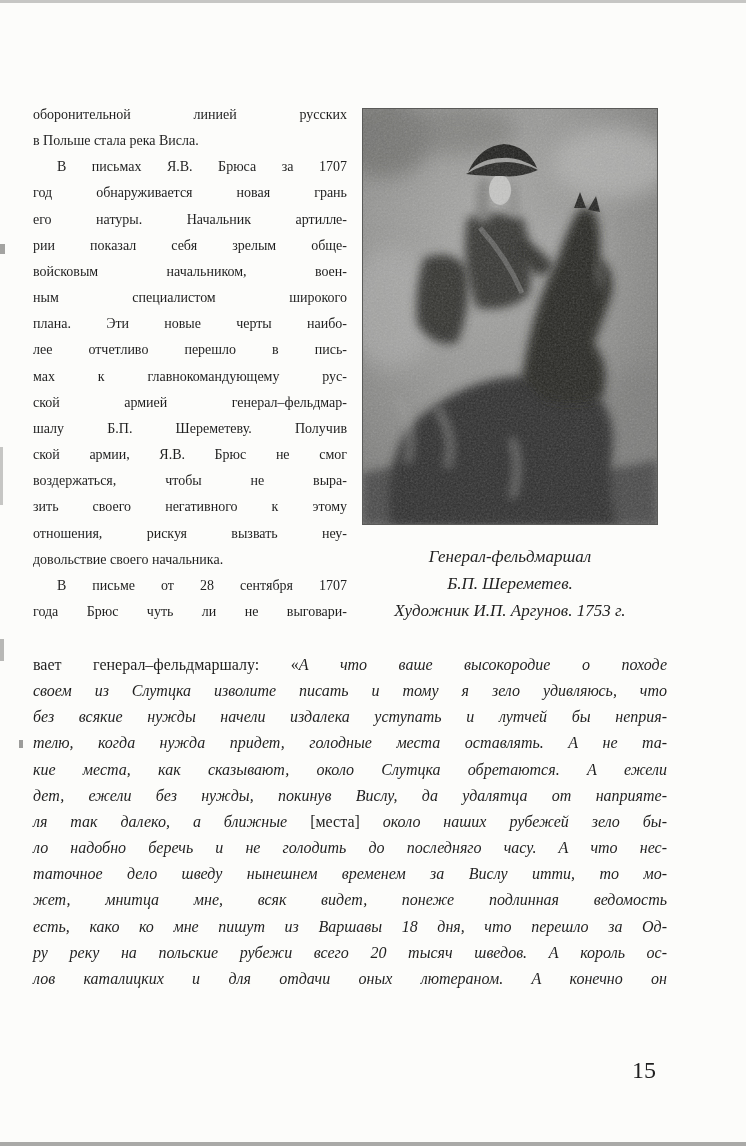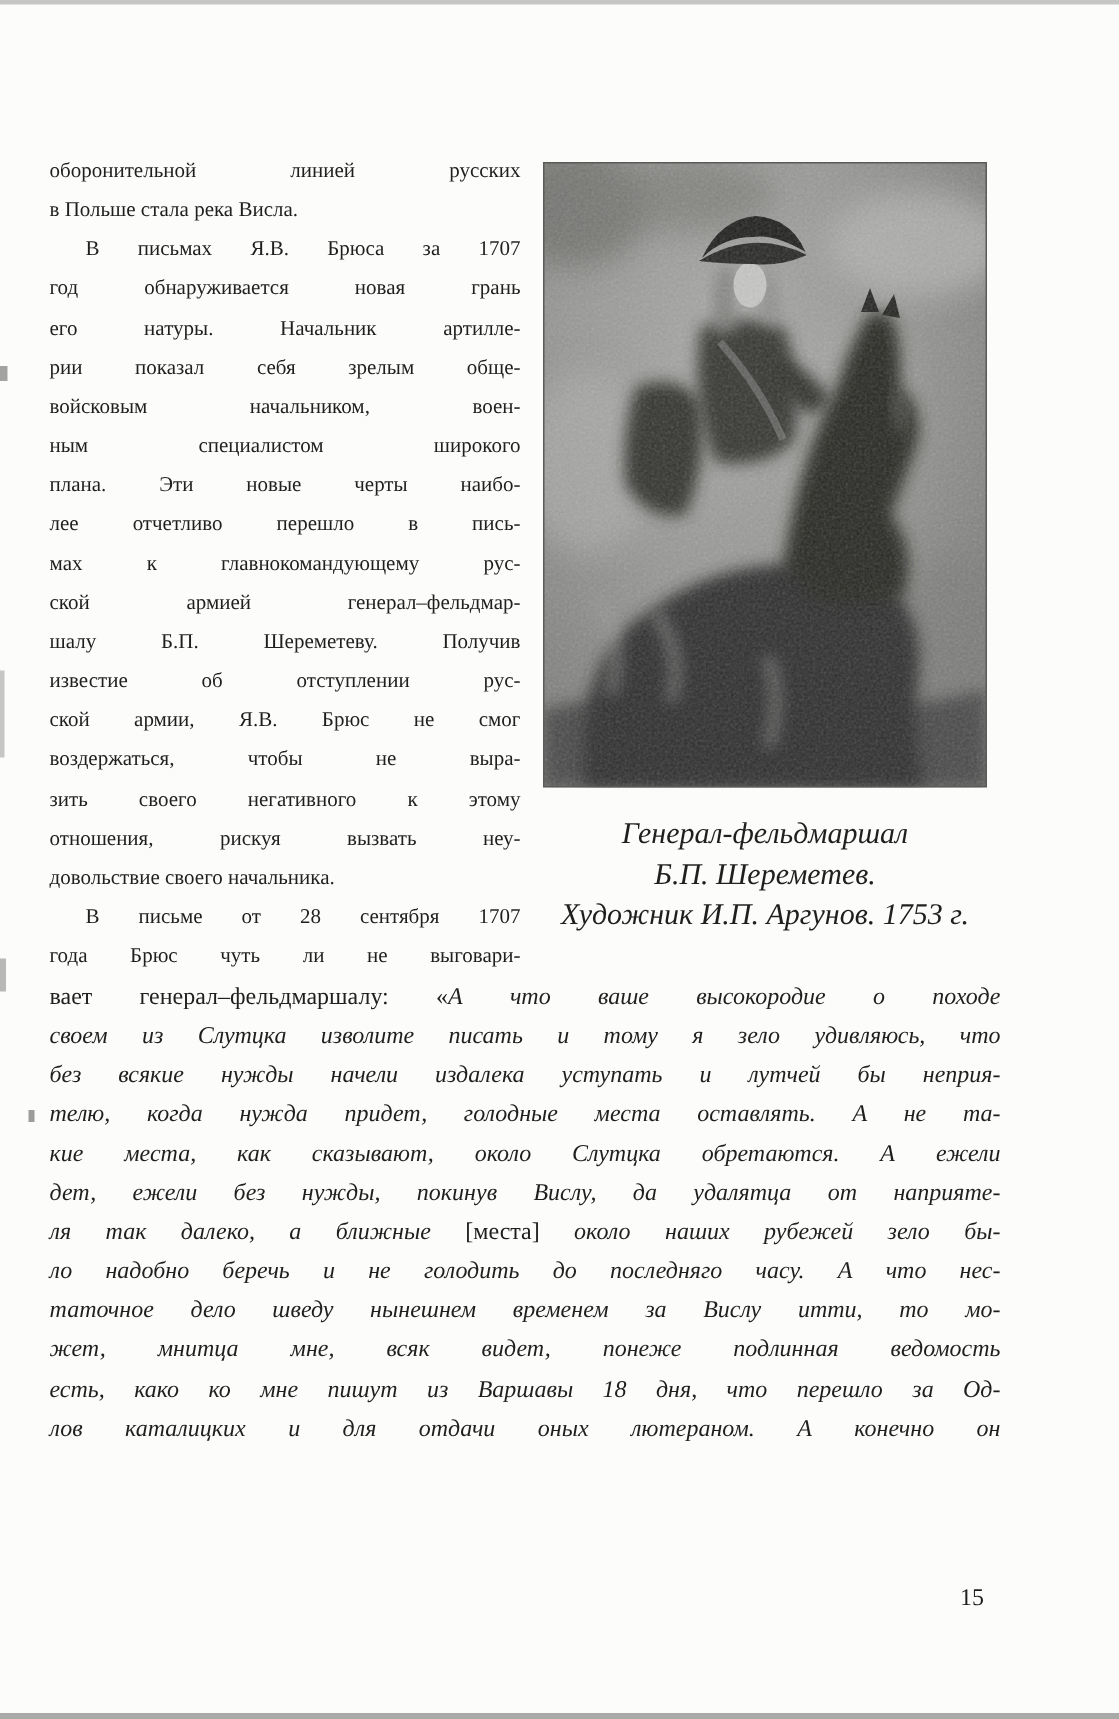--- a/index.html
+++ b/index.html
@@ -22,21 +22,21 @@
     left: 33px; top: 102px; width: 314px;
     font-size: 14px; line-height: 26.15px;
   }
   .quote {
     left: 33px; top: 652px; width: 634px;
     font-size: 16px; line-height: 26.15px;
     font-style: italic;
   }
   .caption {
     left: 352px; top: 543px; width: 316px;
-    font-size: 20px; line-height: 27px;
+    font-size: 17px; line-height: 27px;
     font-style: italic;
   }
   .line {
     text-align: justify;
     text-align-last: justify;
     text-justify: inter-word;
     white-space: normal;
   }
   .line.nj { text-align-last: left; }
   .line.ind { text-indent: 24px; }
@@ -44,21 +44,21 @@
   .rm { font-style: normal; }
   
   .portrait {
     position: absolute; left: 362px; top: 108px;
     width: 296px; height: 417px; margin: 0;
   }
   .portrait svg { display: block; }
   
   .folio {
     position: absolute; left: 560px; top: 1057px; width: 96px;
-    font-size: 16px; text-align: right;
+    font-size: 24px; text-align: right;
   }
   
   .edge { position: absolute; left: 0; width: 746px; }
   .edge.top { top: 0; height: 3px; background: #c6c6c4; }
   .edge.bottom { bottom: 0; height: 4px; background: #a9a9a7; }
   .speck { position: absolute; background: #b5b5b3; }
   .speck.s1 { left: 0; top: 244px; width: 5px; height: 10px; background: #a3a3a1; }
   .speck.s2 { left: 0; top: 447px; width: 3px; height: 58px; background: #c6c6c4; }
   .speck.s3 { left: 0; top: 639px; width: 4px; height: 22px; background: #b8b8b6; }
   .speck.s4 { left: 19px; top: 740px; width: 4px; height: 8px; background: #9c9c9a; }
@@ -77,21 +77,20 @@
       <div class="line"><span>год обнаруживается новая грань</span></div>
       <div class="line"><span>его натуры. Начальник артилле-</span></div>
       <div class="line"><span>рии показал себя зрелым обще-</span></div>
       <div class="line"><span>войсковым начальником, воен-</span></div>
       <div class="line"><span>ным специалистом широкого</span></div>
       <div class="line"><span>плана. Эти новые черты наибо-</span></div>
       <div class="line"><span>лее отчетливо перешло в пись-</span></div>
       <div class="line"><span>мах к главнокомандующему рус-</span></div>
       <div class="line"><span>ской армией генерал–фельдмар-</span></div>
       <div class="line"><span>шалу Б.П. Шереметеву. Получив</span></div>
-      <div class="line"><span>известие об отступлении рус-</span></div>
       <div class="line"><span>ской армии, Я.В. Брюс не смог</span></div>
       <div class="line"><span>воздержаться, чтобы не выра-</span></div>
       <div class="line"><span>зить своего негативного к этому</span></div>
       <div class="line"><span>отношения, рискуя вызвать неу-</span></div>
       <div class="line nj"><span>довольствие своего начальника.</span></div>
       <div class="line ind"><span>В письме от 28 сентября 1707</span></div>
       <div class="line"><span>года Брюс чуть ли не выговари-</span></div>
     </div>
 
   <figure class="portrait">
@@ -171,20 +170,21 @@
       <div class="line"><span>своем из Слутцка изволите писать и тому я зело удивляюсь, что</span></div>
       <div class="line"><span>без всякие нужды начели издалека уступать и лутчей бы неприя-</span></div>
       <div class="line"><span>телю, когда нужда придет, голодные места оставлять. А не та-</span></div>
       <div class="line"><span>кие места, как сказывают, около Слутцка обретаются. А ежели</span></div>
       <div class="line"><span>дет, ежели без нужды, покинув Вислу, да удалятца от наприяте-</span></div>
       <div class="line"><span>ля так далеко, а ближные </span><span class="rm">[места]</span><span> около наших рубежей зело бы-</span></div>
       <div class="line"><span>ло надобно беречь и не голодить до последняго часу. А что нес-</span></div>
       <div class="line"><span>таточное дело шведу нынешнем временем за Вислу итти, то мо-</span></div>
       <div class="line"><span>жет, мнитца мне, всяк видет, понеже подлинная ведомость</span></div>
       <div class="line"><span>есть, како ко мне пишут из Варшавы 18 дня, что перешло за Од-</span></div>
+      <div class="line"><span>ру реку на польские рубежи всего 20 тысяч шведов. А король ос-</span></div>
       <div class="line"><span>лов каталицких и для отдачи оных лютераном. А конечно он</span></div>
     </div>
 
   <div class="folio">15</div>
 
   <div class="speck s1"></div>
   <div class="speck s2"></div>
   <div class="speck s3"></div>
   <div class="speck s4"></div>
   <div class="edge bottom"></div>

